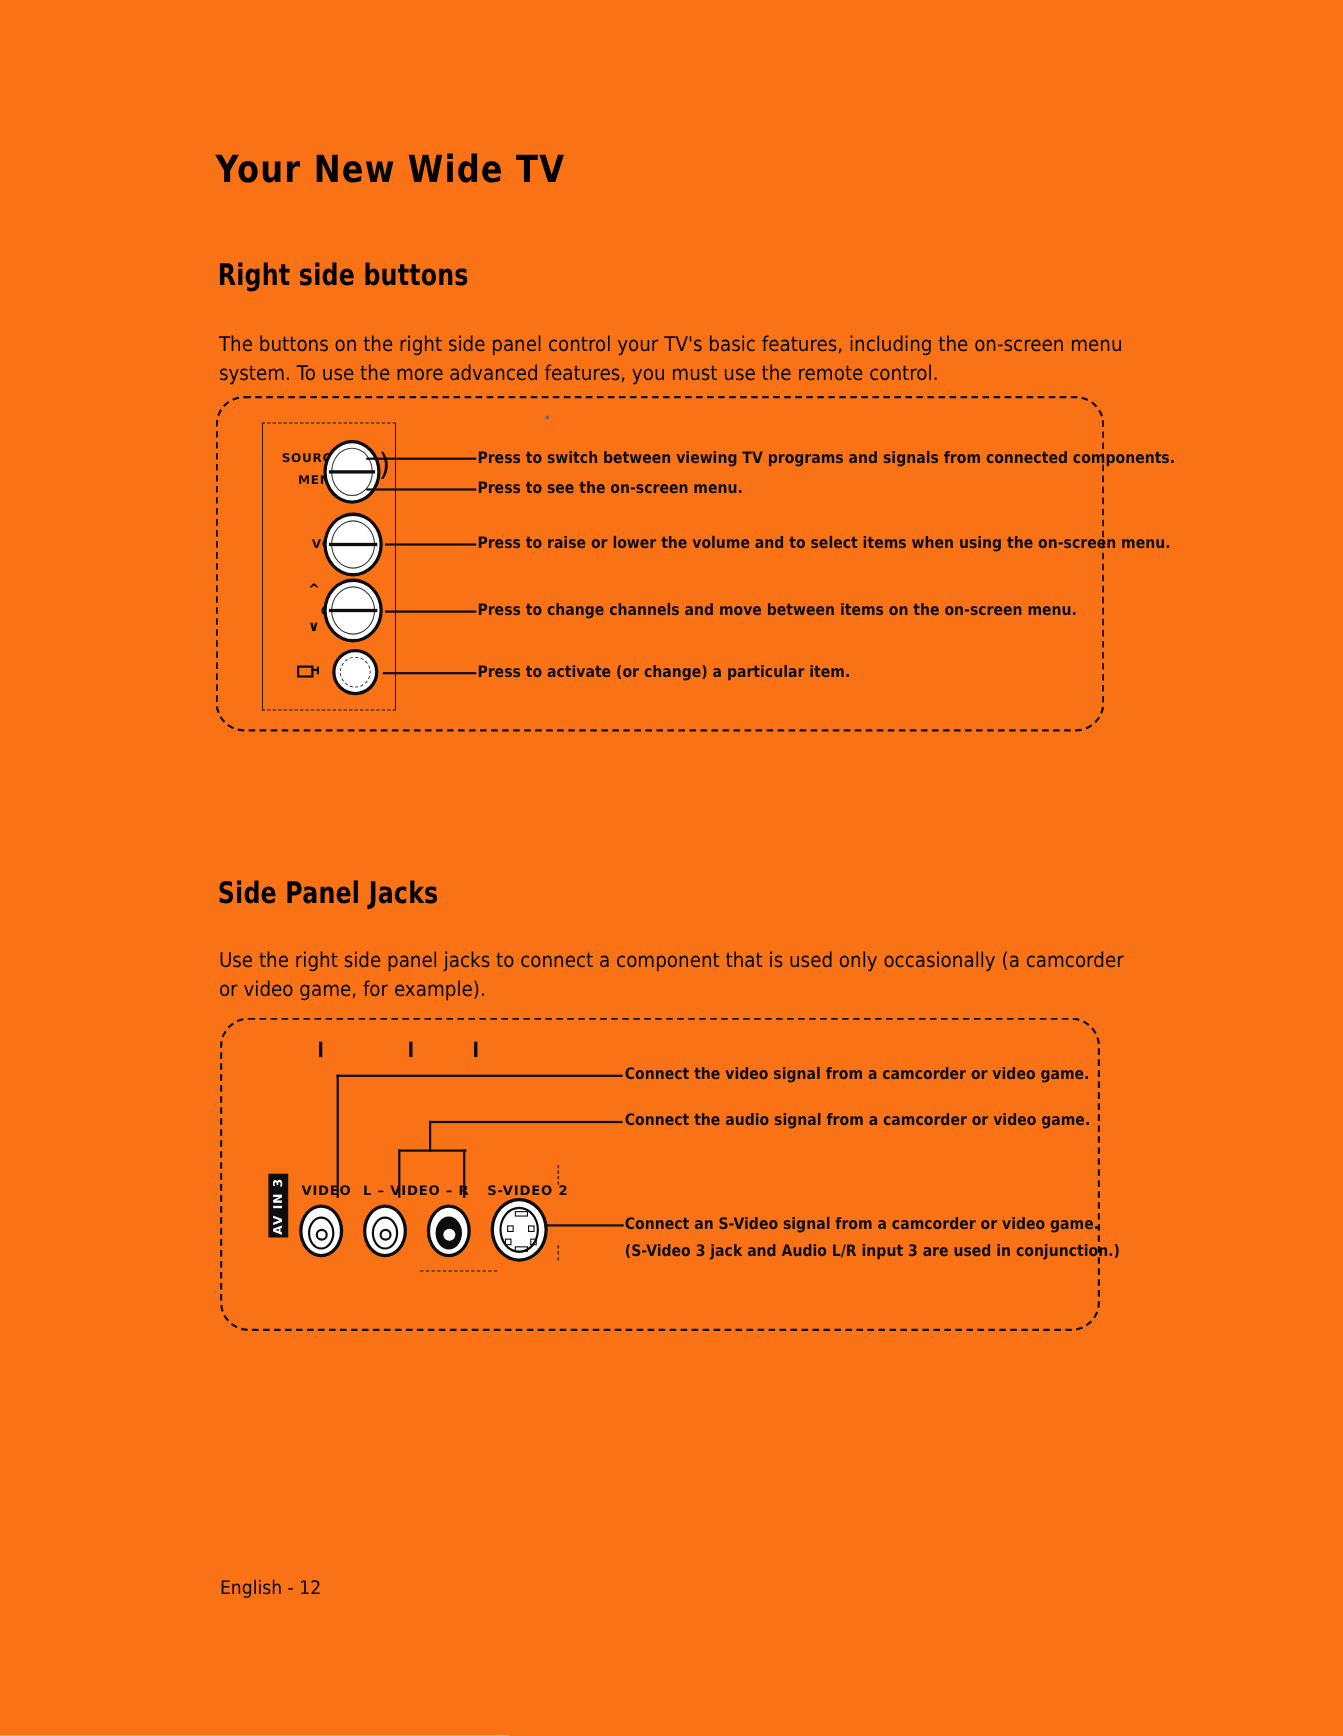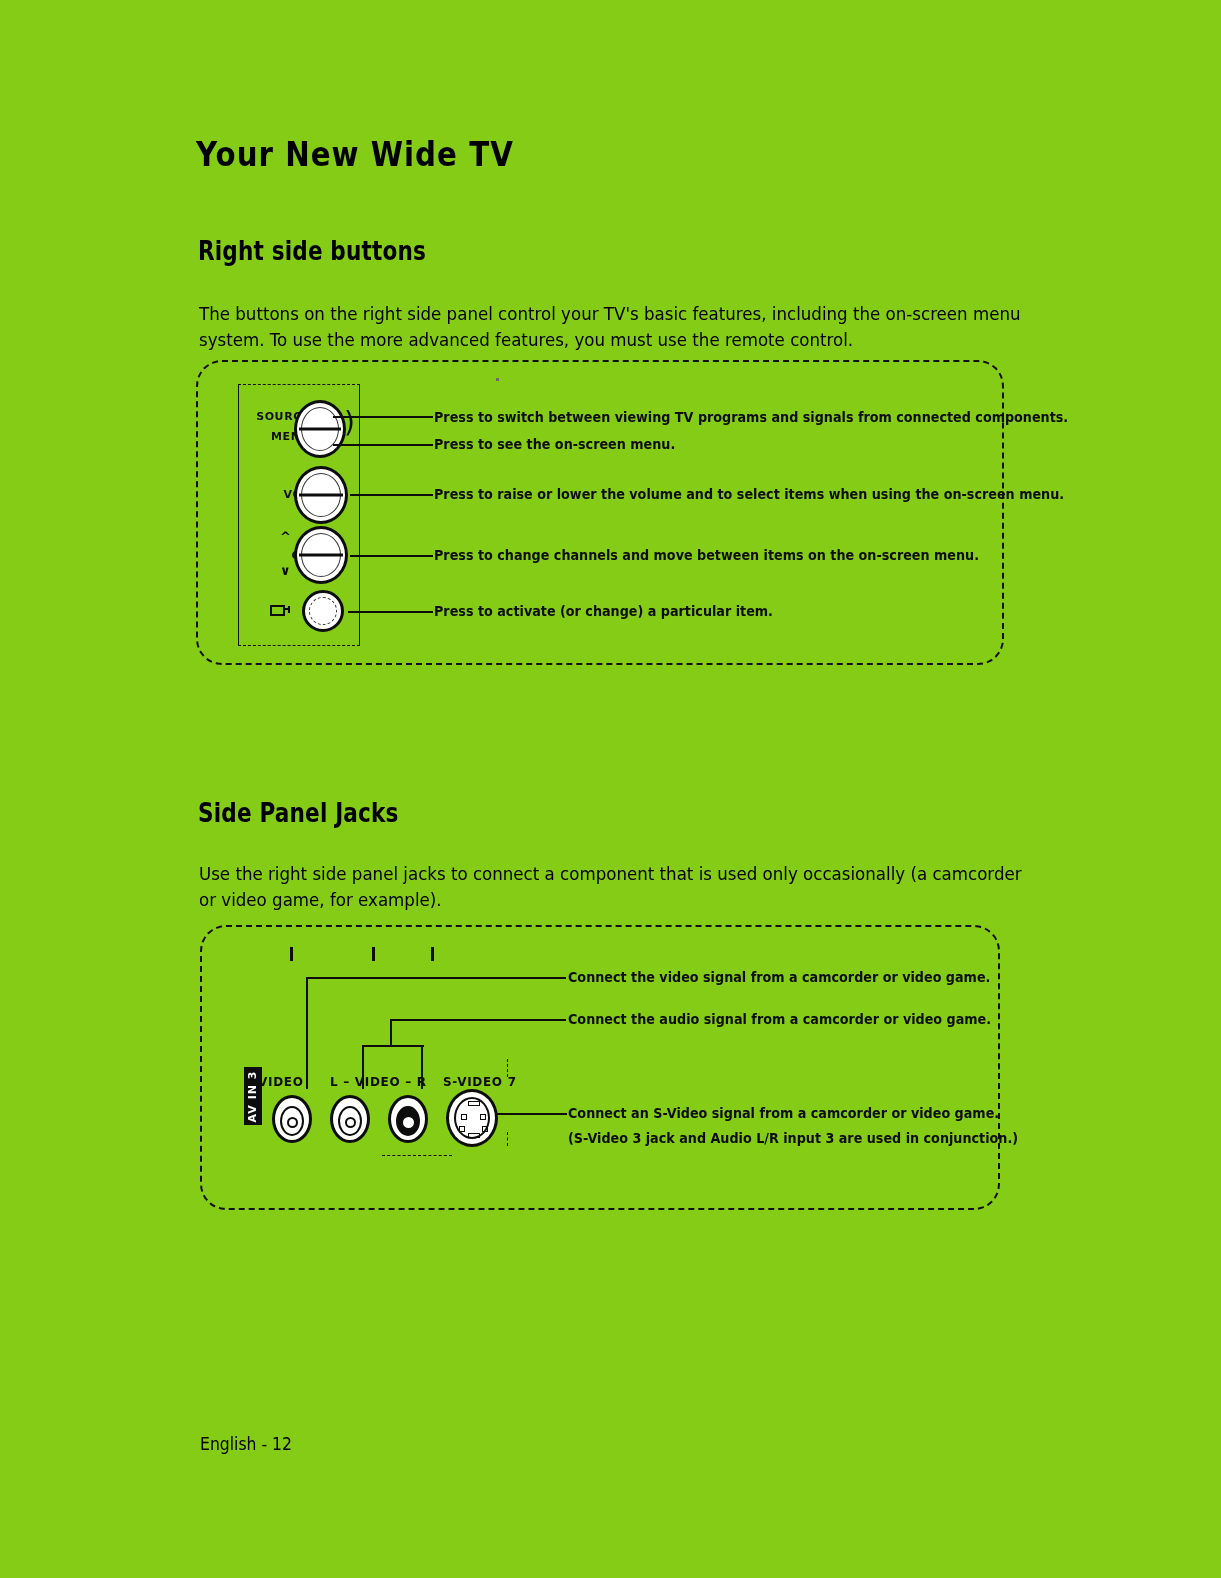--- a/index.html
+++ b/index.html
@@ -9,21 +9,21 @@
     background: #ffffff;
   }
   body {
     font-family: "Liberation Sans", sans-serif;
     color: #000000;
   }
   #page {
     position: relative;
     width: 1221px;
     height: 1578px;
-    background: #84cc16;
+    background: #f97316;
     overflow: hidden;
   }
 
   
   .page-title {
     position: absolute;
     left: 196px;
     top: 134px;
     font-size: 34px;
     font-weight: bold;
@@ -373,23 +373,23 @@
     <div class="lead lead-h" style="left:160px; top:118px; width:62px;"></div>
     <div class="lead lead-v" style="left:188px; top:92px; height:28px;"></div>
     <div class="lead lead-h" style="left:188px; top:92px; width:176px;"></div>
 
     <div class="lead lead-h" style="left:295px; top:186px; width:70px;"></div>
 
     <div class="av-badge" style="left:42px; top:140px;">
       <span>AV IN 3</span>
     </div>
 
-    <div class="jack-label" style="left:56px; top:148px;">VIDEO</div>
+    <div class="jack-label" style="left:72px; top:148px;">VIDEO</div>
     <div class="jack-label" style="left:128px; top:148px;">L – VIDEO – R</div>
-    <div class="jack-label" style="left:241px; top:148px;">S-VIDEO 7</div>
+    <div class="jack-label" style="left:241px; top:148px;">S-VIDEO 2</div>
 
     <div class="rca" style="left:70px; top:168px;">
       <div class="rca-mid"></div>
       <div class="rca-pin"></div>
     </div>
 
     <div class="rca" style="left:128px; top:168px;">
       <div class="rca-mid"></div>
       <div class="rca-pin"></div>
     </div>

